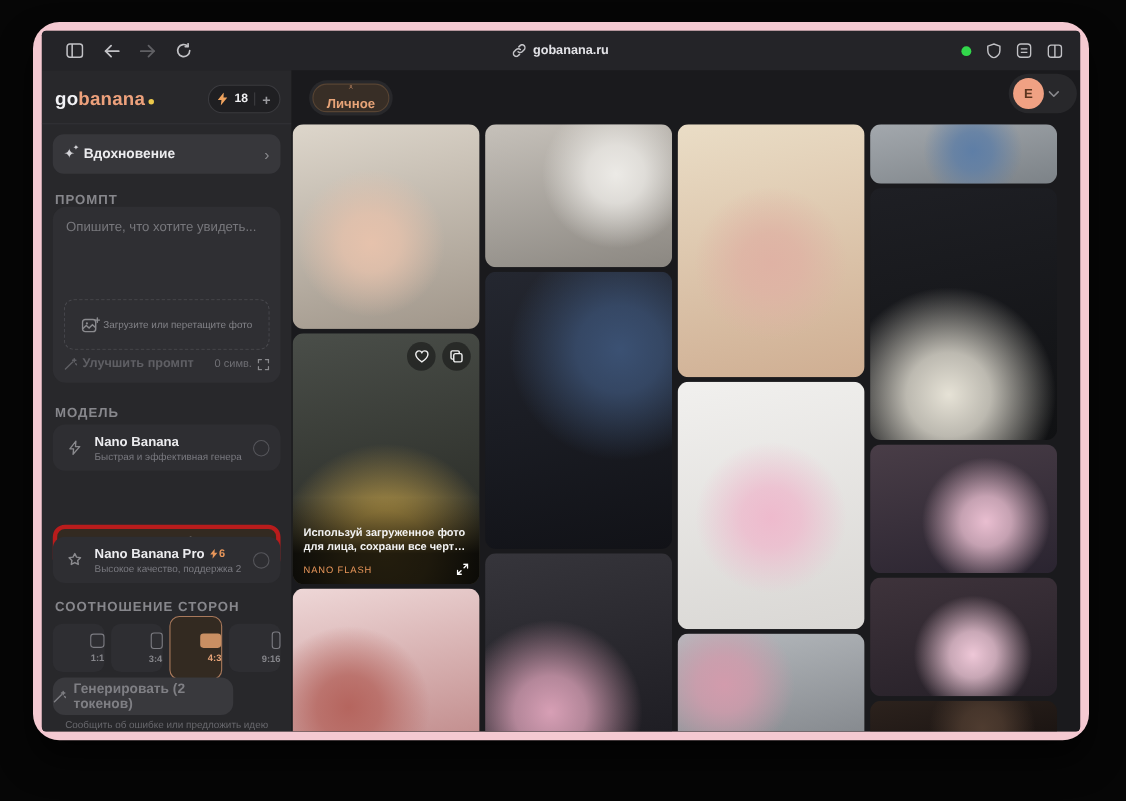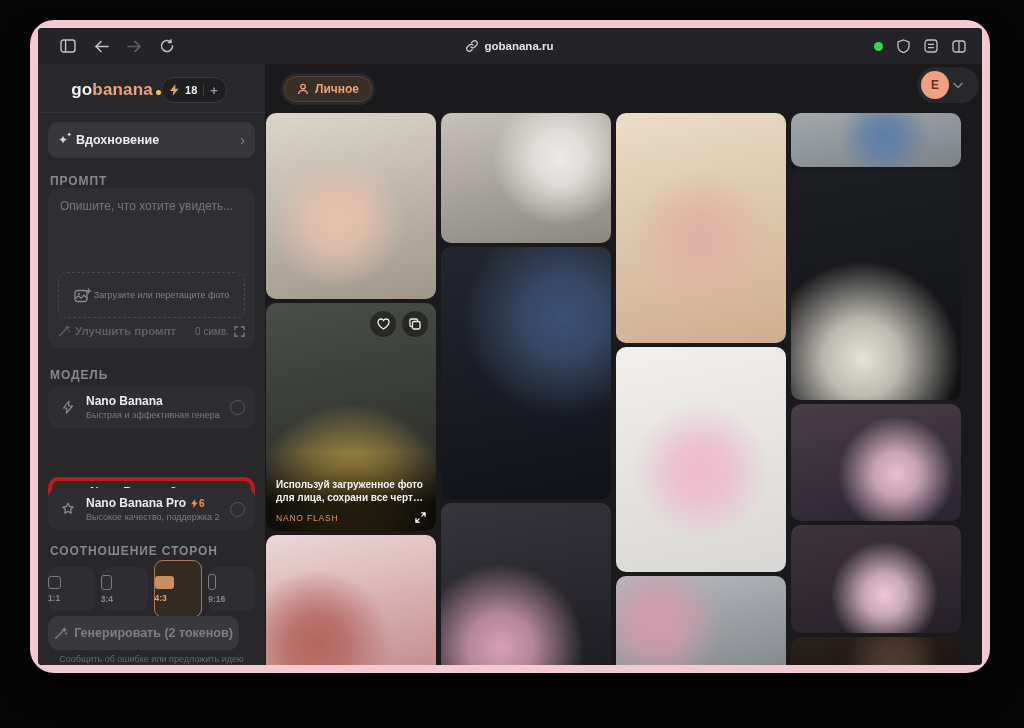--- a/index.html
+++ b/index.html
@@ -27,22 +27,22 @@
   .cicon svg { display:block; }
   .dim { opacity:.38; }
   .status-dot { width:9px; height:9px; border-radius:50%; background:#32d74b; }
 
   
   .app { position:relative; display:flex; height:601px; }
   .sidebar { position:relative; width:227px; height:601px; background:#28282b; flex:0 0 227px; }
   .main { position:relative; width:717px; height:601px; background:#1a1a1d; overflow:hidden; }
 
   
-  .logo-row { position:absolute; top:12px; left:12px; right:17px; height:28px;
-    display:flex; align-items:center; justify-content:center; }
+  .logo-row { position:absolute; top:12px; left:12px; right:10px; height:28px;
+    display:flex; align-items:center; justify-content:space-between; }
   .logo { font-size:17px; font-weight:700; color:#f2f2f5; letter-spacing:.2px;
     display:flex; align-items:baseline; }
   .logo .accent { color:#eda17c; }
   .logo-dot { width:5px; height:5px; border-radius:50%; background:#ecc94b; margin-left:3px; }
   .token-pill { display:flex; align-items:center; height:26px; padding:0 8px;
     background:#1f1f22; border:1px solid #3a3a3e; border-radius:999px; gap:6px; }
   .token-pill .num { color:#f0f0f2; font-size:11px; font-weight:700; }
   .token-pill .sep { width:1px; height:12px; background:#3c3c40; }
   .token-pill .plus { color:#9a9a9e; font-size:13px; font-weight:600; cursor:pointer; line-height:1; }
   .sb-divider { position:absolute; top:48px; left:0; right:0; height:1px; background:#323236; }
@@ -81,43 +81,43 @@
   .m-text { flex:1; min-width:0; }
   .m-title { font-size:12px; font-weight:700; color:#ececef; display:flex; align-items:center; gap:5px; }
   .m-cost { color:#e8965a; font-size:10px; font-weight:700; display:flex; align-items:center; gap:1px; }
   .m-sub { font-size:9px; color:#7a7a80; margin-top:2px; white-space:nowrap; overflow:hidden; }
   .radio { width:15px; height:15px; border-radius:50%; border:1.5px solid #55555a; flex:0 0 15px; }
   .radio.on { border-color:#d09066; background:radial-gradient(circle, #e8a478 0 4px, #332a21 4.5px); }
 
   .ratio-row { position:absolute; top:496px; left:10px; width:207px; display:flex;
     gap:6px; align-items:center; }
   .ratio-card { flex:1; height:44px; background:#2e2e32; border-radius:9px;
-    display:flex; flex-direction:column; align-items:flex-start; justify-content:center;
+    display:flex; flex-direction:column; align-items:flex-end; justify-content:center;
     gap:4px; cursor:pointer; }
   .ratio-card .lbl { font-size:8.5px; color:#85858a; font-weight:600; }
   .ratio-card.selected { height:58px; background:#332a21; border:1px solid #a9795b; }
   .ratio-card.selected .lbl { color:#e8a478; font-weight:700; }
   .glyph { border:1.5px solid #7c7c82; border-radius:3px; }
   .g11 { width:13px; height:13px; }
   .g34 { width:11px; height:15px; }
   .g916 { width:8px; height:16px; }
   .g43 { width:19px; height:13px; border:none; background:#c98f63; border-radius:3px; }
 
-  .generate-btn { position:absolute; top:552px; left:10px; width:191px; height:34px;
+  .generate-btn { position:absolute; top:552px; left:10px; width:164px; height:34px;
     background:#39393d; border-radius:11px; display:flex; align-items:center;
     justify-content:center; gap:7px; color:#7f7f84; font-size:12.5px; font-weight:700;
     cursor:pointer; }
   .feedback { position:absolute; top:590px; left:0; width:227px; text-align:center;
     font-size:9px; color:#68686d; cursor:pointer; }
 
   
   .tabs-pill { position:absolute; top:9px; left:16px; height:32px; background:#28282b;
     border-radius:999px; display:inline-flex; align-items:center; padding:3px; gap:2px; }
   .tab { display:flex; align-items:center; gap:6px; height:26px; padding:0 12px;
-    border-radius:999px; font-size:12px; color:#98989d; cursor:pointer; }
+    border-radius:999px; font-size:12px; color:#98989d; cursor:pointer;flex-direction:column; }
   .tab.active { background:#382e26; border:1px solid #584433; color:#e8a478; font-weight:700; }
   .tab .dot { width:5px; height:5px; border-radius:50%; background:#e8954e; }
 
   .avatar-pill { position:absolute; top:3px; right:3px; height:36px; width:62px;
     background:#28282b; border-radius:999px; display:flex; align-items:center;
     padding:0 8px 0 4px; gap:4px; cursor:pointer; }
   .avatar { width:28px; height:28px; border-radius:50%; background:#f0a183;
     display:flex; align-items:center; justify-content:center;
     font-size:12px; font-weight:700; color:#5c351f; }
 

